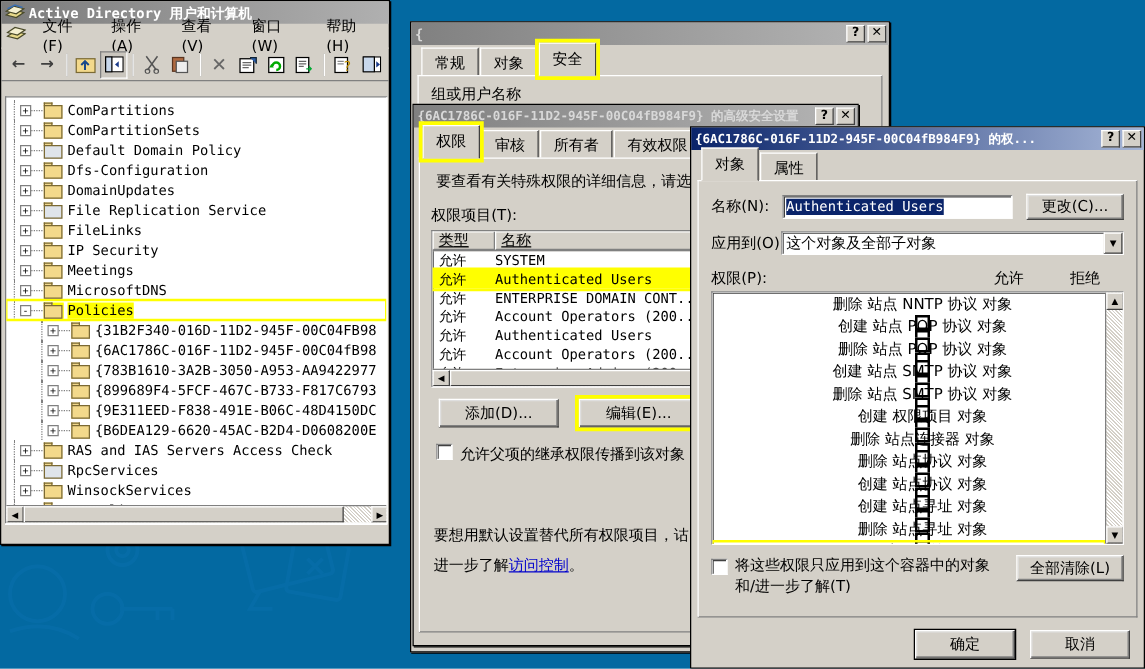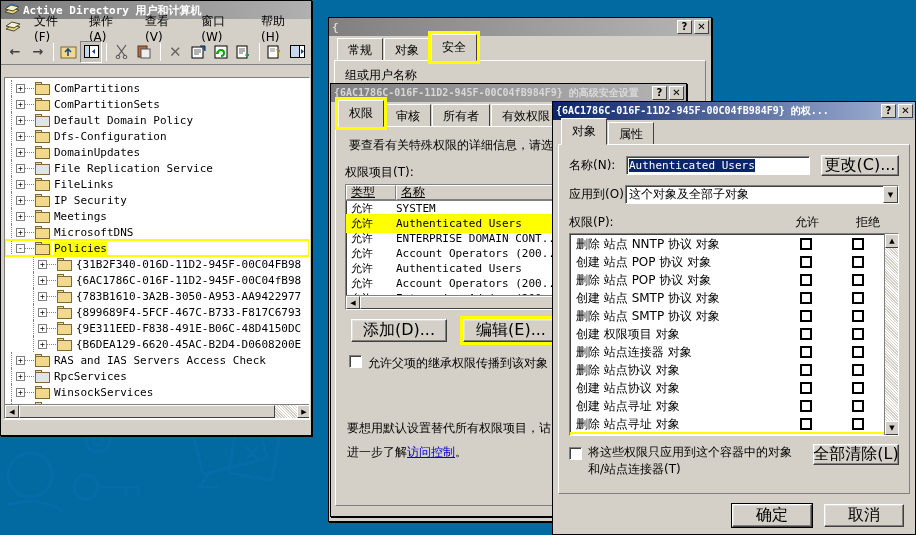--- a/index.html
+++ b/index.html
@@ -140,21 +140,21 @@
     border-right: 1px solid #808080;
     border-bottom: 1px solid #808080;
     background: #d4d0c8;
     position: relative;
   }
   .btn {
     background: #d4d0c8;
     border-top: 1px solid #fff; border-left: 1px solid #fff;
     border-right: 1px solid #404040; border-bottom: 1px solid #404040;
     box-shadow: inset -1px -1px 0 #808080, inset 1px 1px 0 #dfdfdf;
-    font-size: 16px; text-align: center;
+    font-size: 12px; text-align: center;
     display: flex; align-items: center; justify-content: center;
     font-family: "DejaVu Sans", sans-serif;
     white-space: nowrap;
   }
   .field {
     background: #fff;
     border: 1px solid #808080;
     border-right-color: #fff; border-bottom-color: #fff;
     box-shadow: inset 1px 1px 0 #404040;
     font-family: "DejaVu Sans Mono", "Liberation Mono", monospace;
@@ -209,21 +209,22 @@
     overflow: hidden;
   }
   .lrow {
     display: flex; align-items: center; height: 15px;
     font-family: "DejaVu Sans Mono", "Liberation Mono", monospace;
     font-size: 11px; white-space: nowrap;
   }
   .permrow {
     display: flex; align-items: center; height: 18px;
     font-size: 12px; font-family: "DejaVu Sans", sans-serif;
-    padding-left: 6px;
+    padding-left: 22px;
+    flex-direction: column;
   }
   .permrow .pname { flex: 1; }
   .permrow .pcb { width: 52px; display: flex; justify-content: center; }
   .combo {
     background: #fff;
     border: 1px solid #808080;
     border-right-color: #fff; border-bottom-color: #fff;
     box-shadow: inset 1px 1px 0 #404040;
     display: flex; align-items: center;
     font-size: 12px; font-family: "DejaVu Sans", sans-serif;
@@ -847,21 +848,21 @@
           <div class="scroll-v">
             <div class="sb-arrow">▲</div>
             <div class="sb-arrow">▼</div>
           </div>
         </div>
 
         <div style="display:flex; align-items:flex-start; margin-top:8px;">
           <div class="cbx" style="margin-top:3px;"></div>
           <div style="margin-left:6px; flex:1;">
             <div class="lbl">将这些权限只应用到这个容器中的对象</div>
-            <div class="lbl">和/站点连接器(T)</div>
+            <div class="lbl">和/进一步了解(T)</div>
           </div>
           <div class="btn" style="width:86px;height:21px;margin-left:4px;">全部清除(L)</div>
         </div>
       </div>
 
       <div style="display:flex; justify-content:flex-end; gap:12px; margin-top:10px; padding-right:6px;">
         <div class="btn" style="width:80px;height:23px;box-shadow:inset -1px -1px 0 #808080, inset 1px 1px 0 #dfdfdf, 0 0 0 1px #000;">确定</div>
         <div class="btn" style="width:80px;height:23px;">取消</div>
       </div>
     </div>

